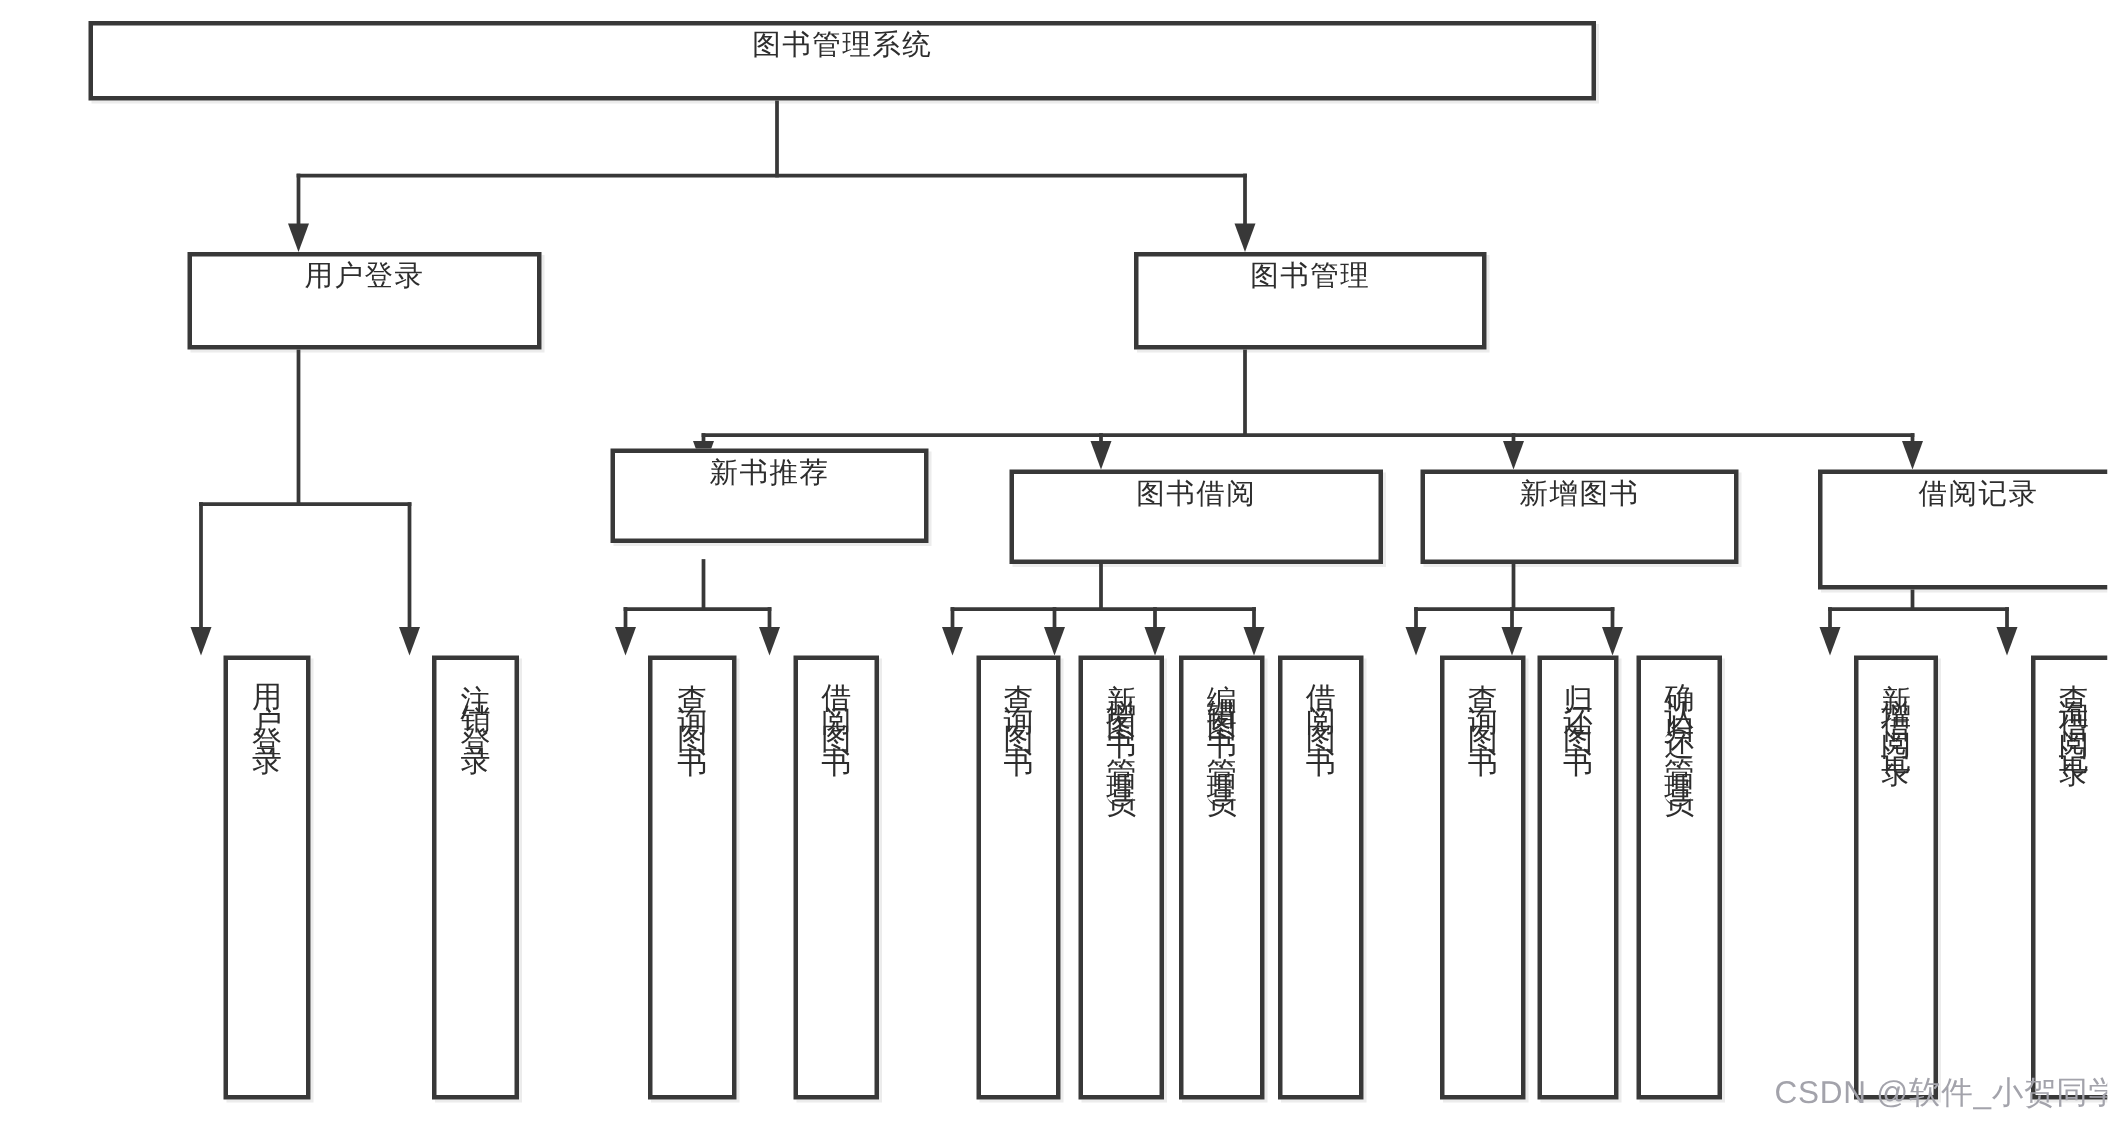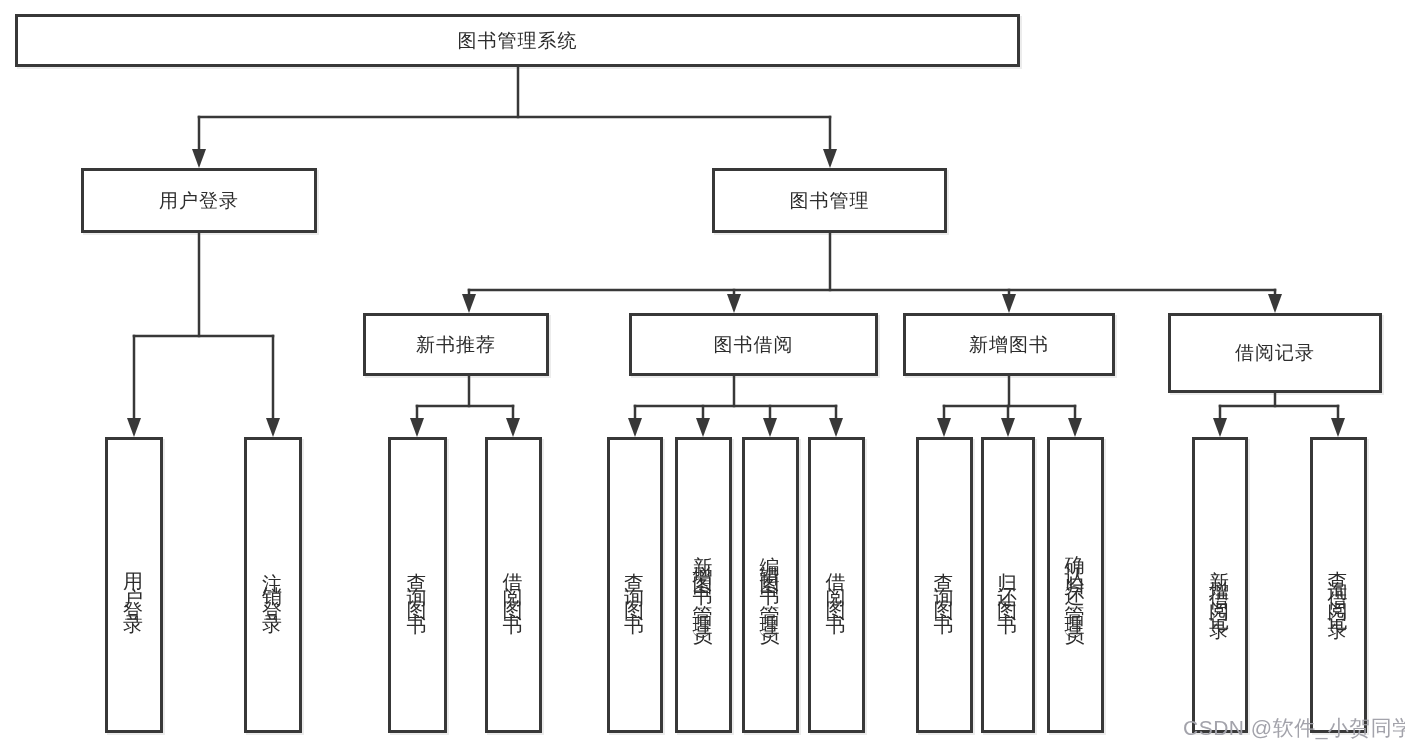--- a/index.html
+++ b/index.html
@@ -13,22 +13,22 @@
   body{font-family:"Liberation Sans","DejaVu Sans",sans-serif;}
   #stage{
     position:relative;width:1405px;height:747px;background:var(--page-bg);
     overflow:hidden;
   }
   #connectors{position:absolute;left:0;top:0;width:1405px;height:747px;}
   .cl{stroke:var(--line);stroke-width:2.5;stroke-linecap:square;}
   .ah{fill:var(--line);stroke:none;}
   .box{
     position:absolute;box-sizing:border-box;border:3px solid var(--line);
-    background:var(--box-bg);display:flex;align-items:center;justify-content:center;
-    color:var(--text);box-shadow:2px 2px 0 rgba(70,70,70,0.10);
+    background:var(--box-bg);display:flex;align-items:flex-start;justify-content:center;
+    color:var(--text);box-shadow:2px 2px 0 rgba(70,70,70,0.10);margin-left:44px;
   }
   .hlabel{font-size:19px;letter-spacing:1px;white-space:nowrap;}
   .vtext{
     writing-mode:vertical-rl;text-orientation:mixed;white-space:nowrap;
     font-size:20px;color:var(--text);
   }
   .sp4{letter-spacing:14px;}
   .sp6{letter-spacing:10px;}
   .sp9{letter-spacing:10px;}
   #watermark{
@@ -107,21 +107,21 @@
     <span class="hlabel">图书管理系统</span>
   </div>
 
   <div class="box" style="left:81px;top:168px;width:236px;height:65px;">
     <span class="hlabel">用户登录</span>
   </div>
   <div class="box" style="left:712px;top:168px;width:235px;height:65px;">
     <span class="hlabel">图书管理</span>
   </div>
 
-  <div class="box" style="left:363px;top:313px;width:186px;height:63px;">
+  <div class="box" style="left:363px;top:299px;width:212px;height:63px;">
     <span class="hlabel">新书推荐</span>
   </div>
   <div class="box" style="left:629px;top:313px;width:249px;height:63px;">
     <span class="hlabel">图书借阅</span>
   </div>
   <div class="box" style="left:903px;top:313px;width:212px;height:63px;">
     <span class="hlabel">新增图书</span>
   </div>
   <div class="box" style="left:1168px;top:313px;width:214px;height:80px;">
     <span class="hlabel">借阅记录</span>

